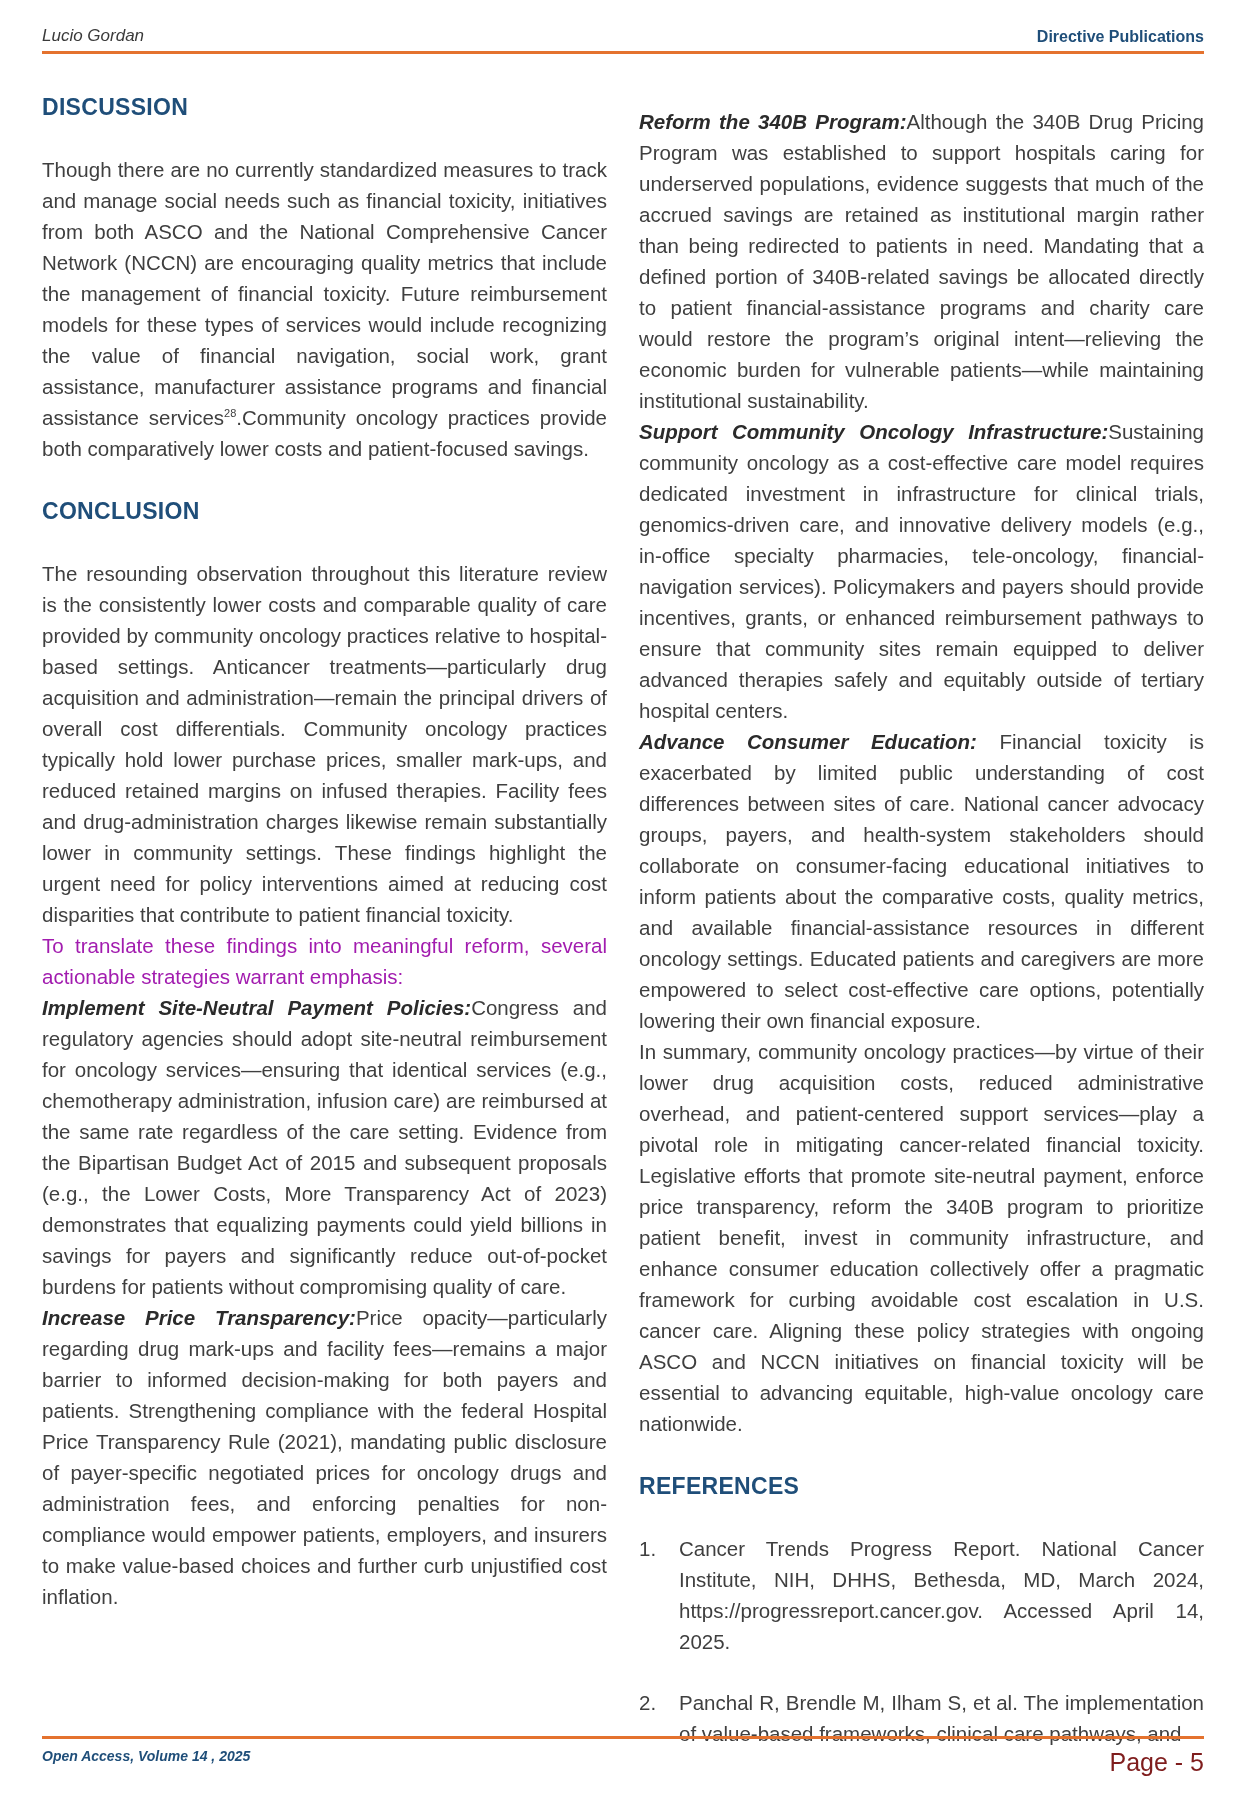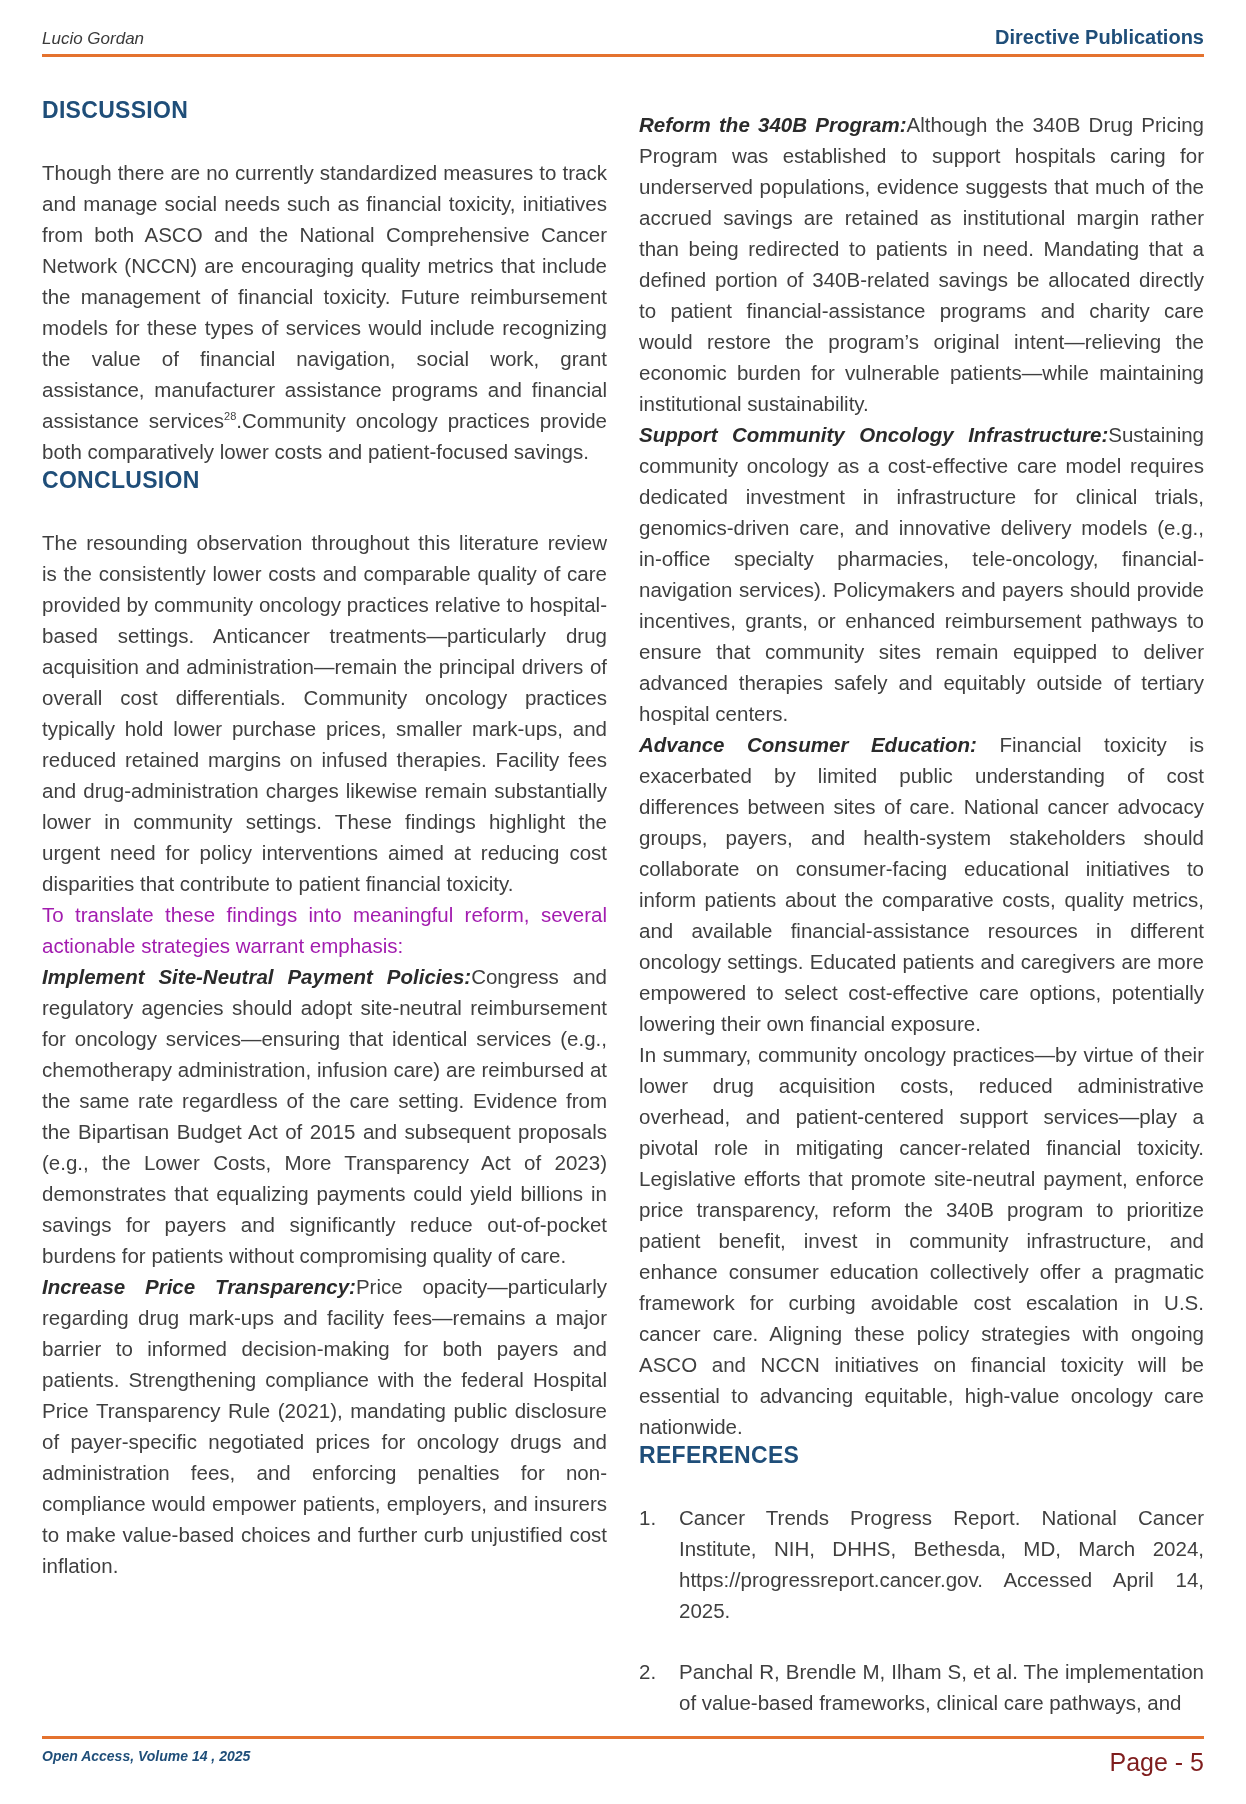--- a/index.html
+++ b/index.html
@@ -20,21 +20,21 @@
     align-items: flex-end;
     padding-top: 26px;
   }
   .author {
     font-style: italic;
     font-size: 17px;
     color: #3a3a3a;
   }
   .brand {
     font-weight: bold;
-    font-size: 20px;
+    font-size: 16px;
     color: #1F4E79;
   }
   .rule {
     height: 3px;
     background: #E4722E;
     margin-top: 5px;
   }
   
   .columns {
     display: flex;
@@ -52,21 +52,21 @@
   .col-right { padding-top: 12px; }
   h2.section {
     font-size: 23px;
     line-height: 26px;
     color: #1F4E79;
     font-weight: bold;
     margin: 0 0 34px 0;
     text-align: left;
     letter-spacing: 0.3px;
   }
-  h2.mt { }
+  h2.mt { margin-top: 34px; }
   p.para { margin: 0; }
   .gap-top { margin-top: 30px; }
   .lead {
     font-weight: bold;
     font-style: italic;
     color: #2b2b2b;
   }
   .bold-intro {
     font-weight: normal;
     color: #a21caf;

